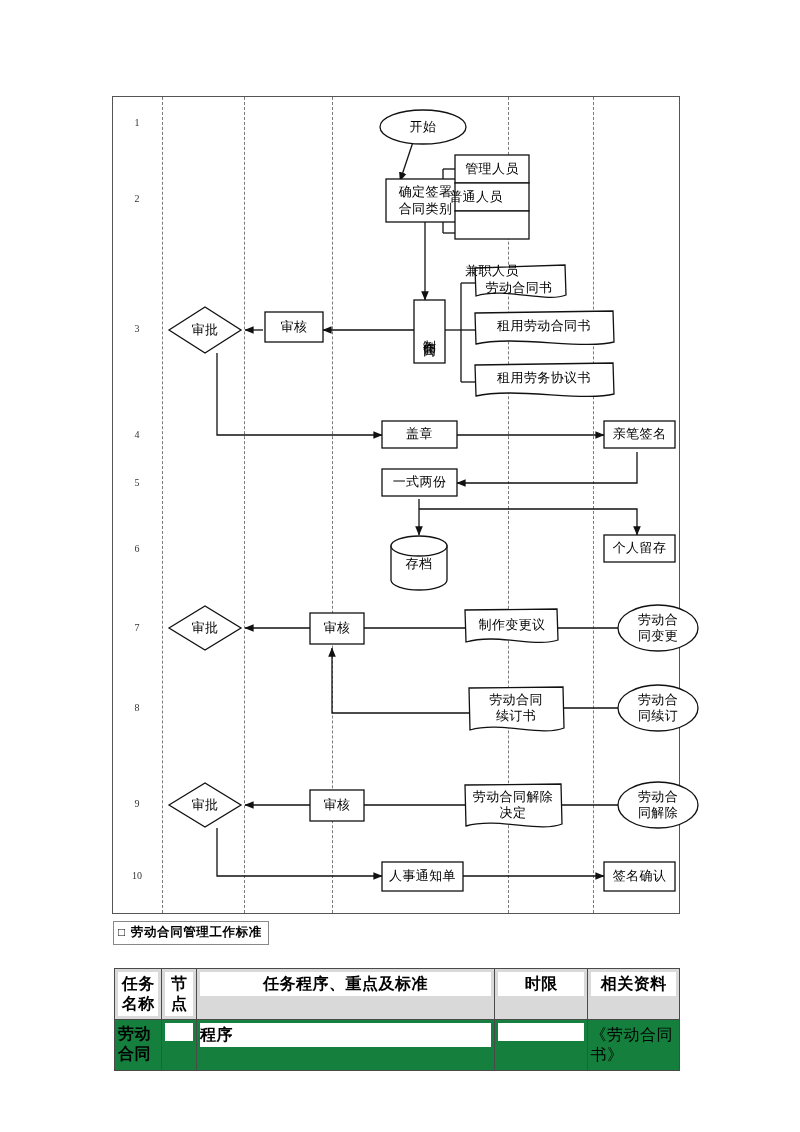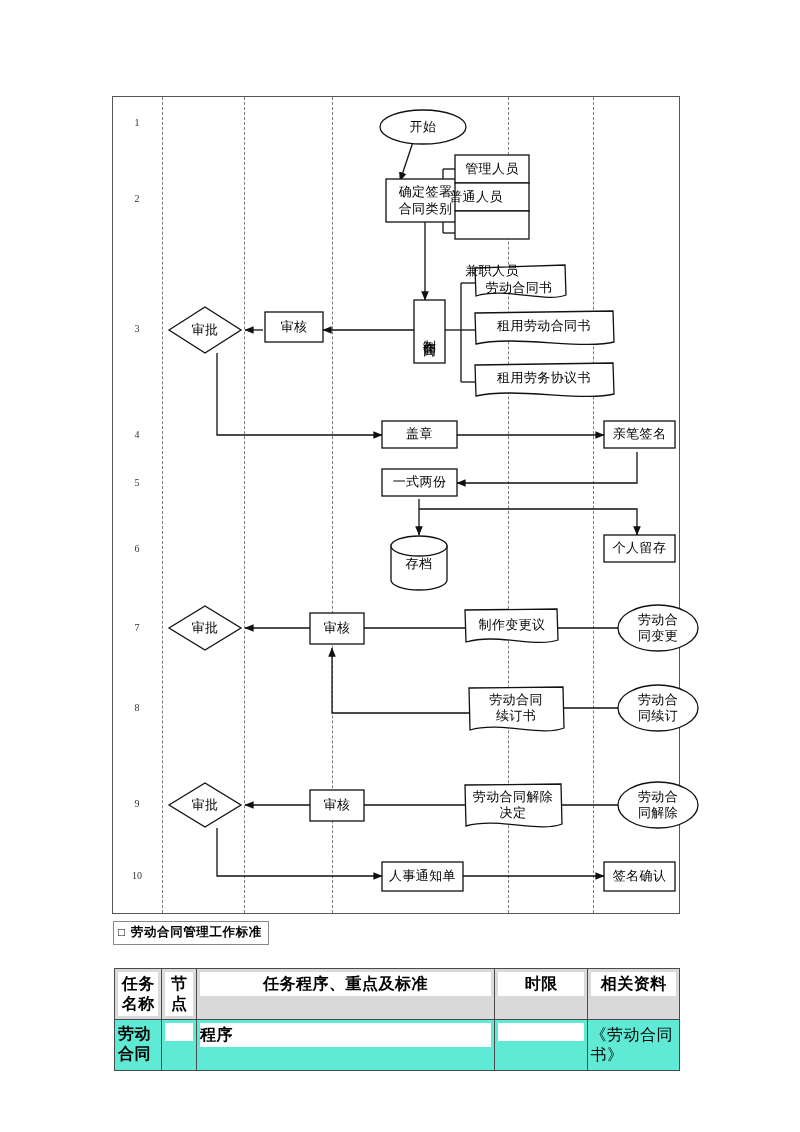--- a/index.html
+++ b/index.html
@@ -110,21 +110,21 @@
   #std-table td, #std-table th {
     border: 1px solid #4a4a4a;
     padding: 0;
     vertical-align: top;
   }
   #std-table thead td {
     background: #d9d9d9;
     height: 40px;
   }
   #std-table tbody td {
-    background: #5eead4;
+    background: #15803d;
     height: 42px;
   }
   .cell-inner {
     background: #ffffff;
     margin: 3px;
     padding: 2px 0;
     font-size: 16px;
     line-height: 1.25;
     box-sizing: border-box;
   }

